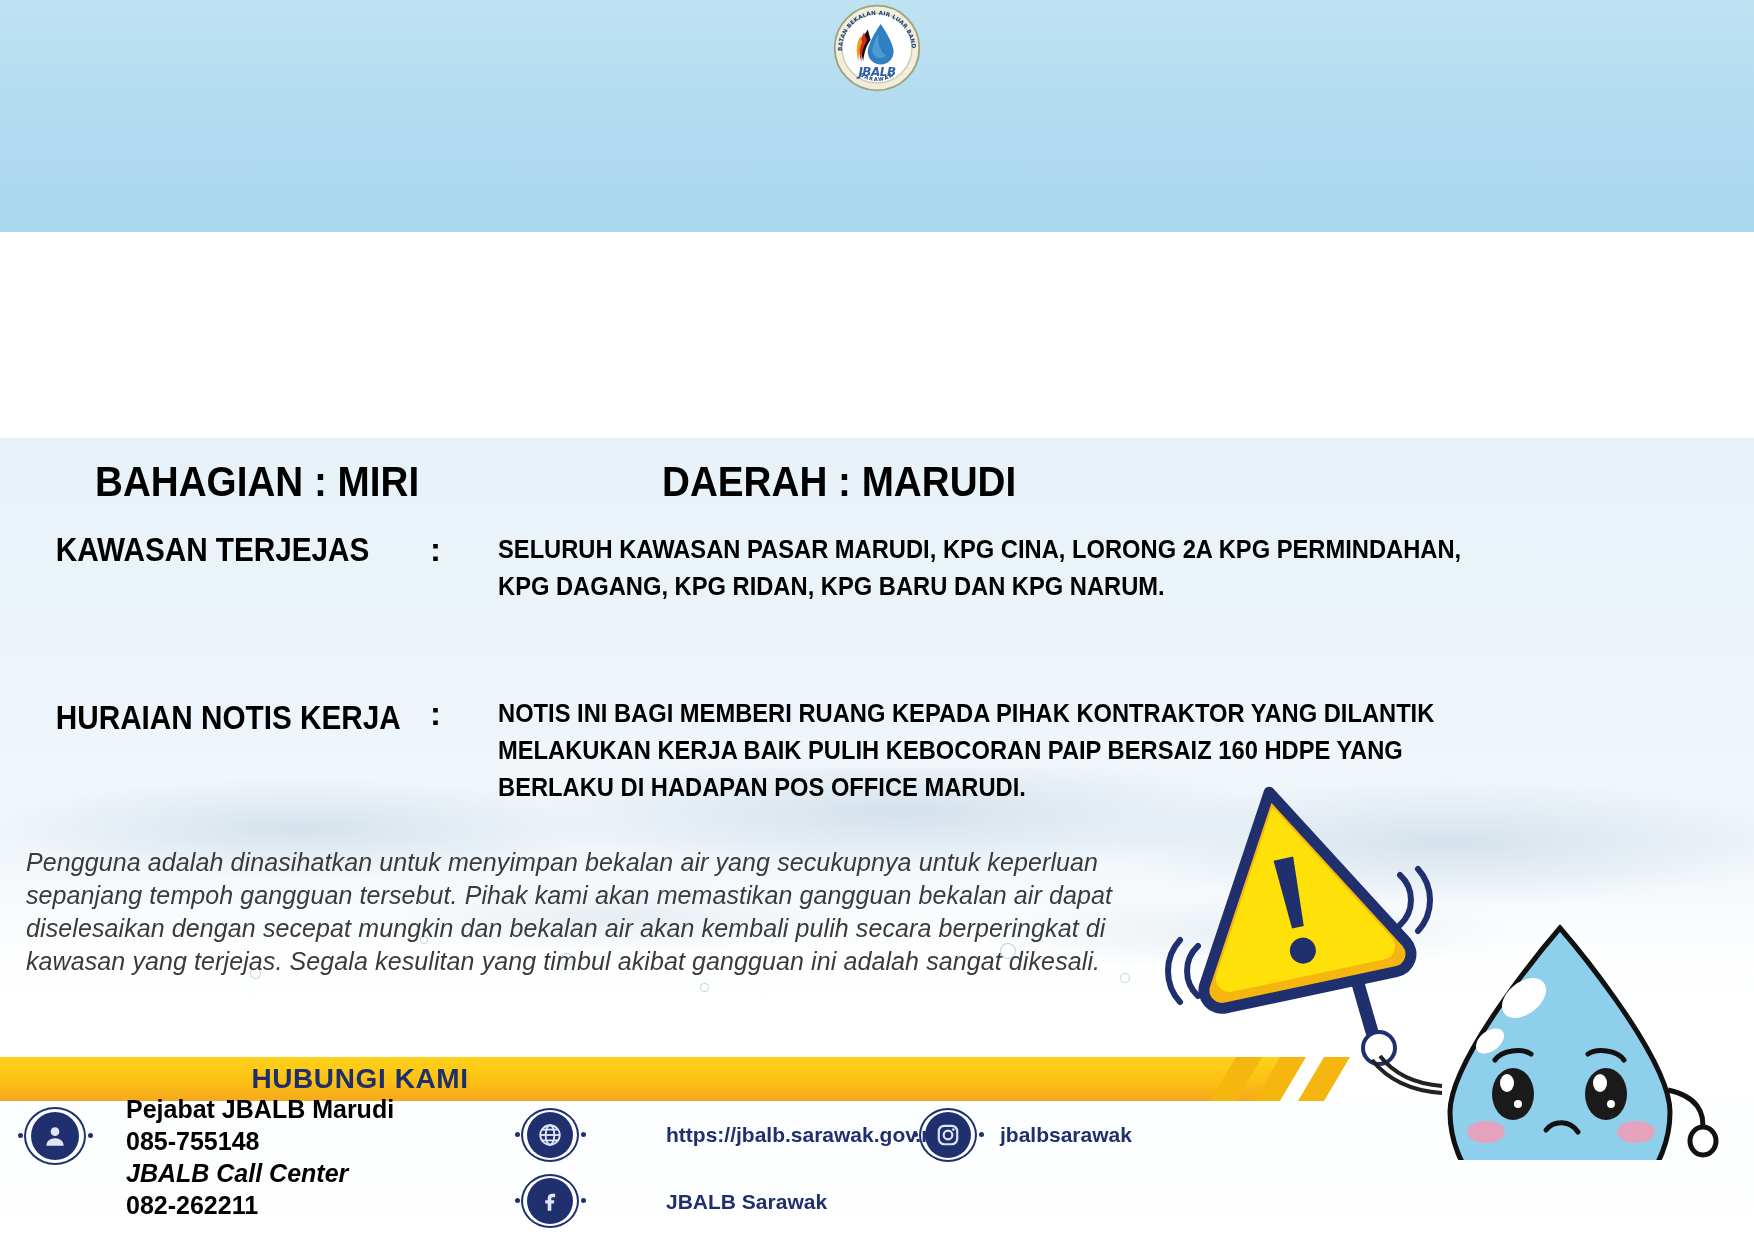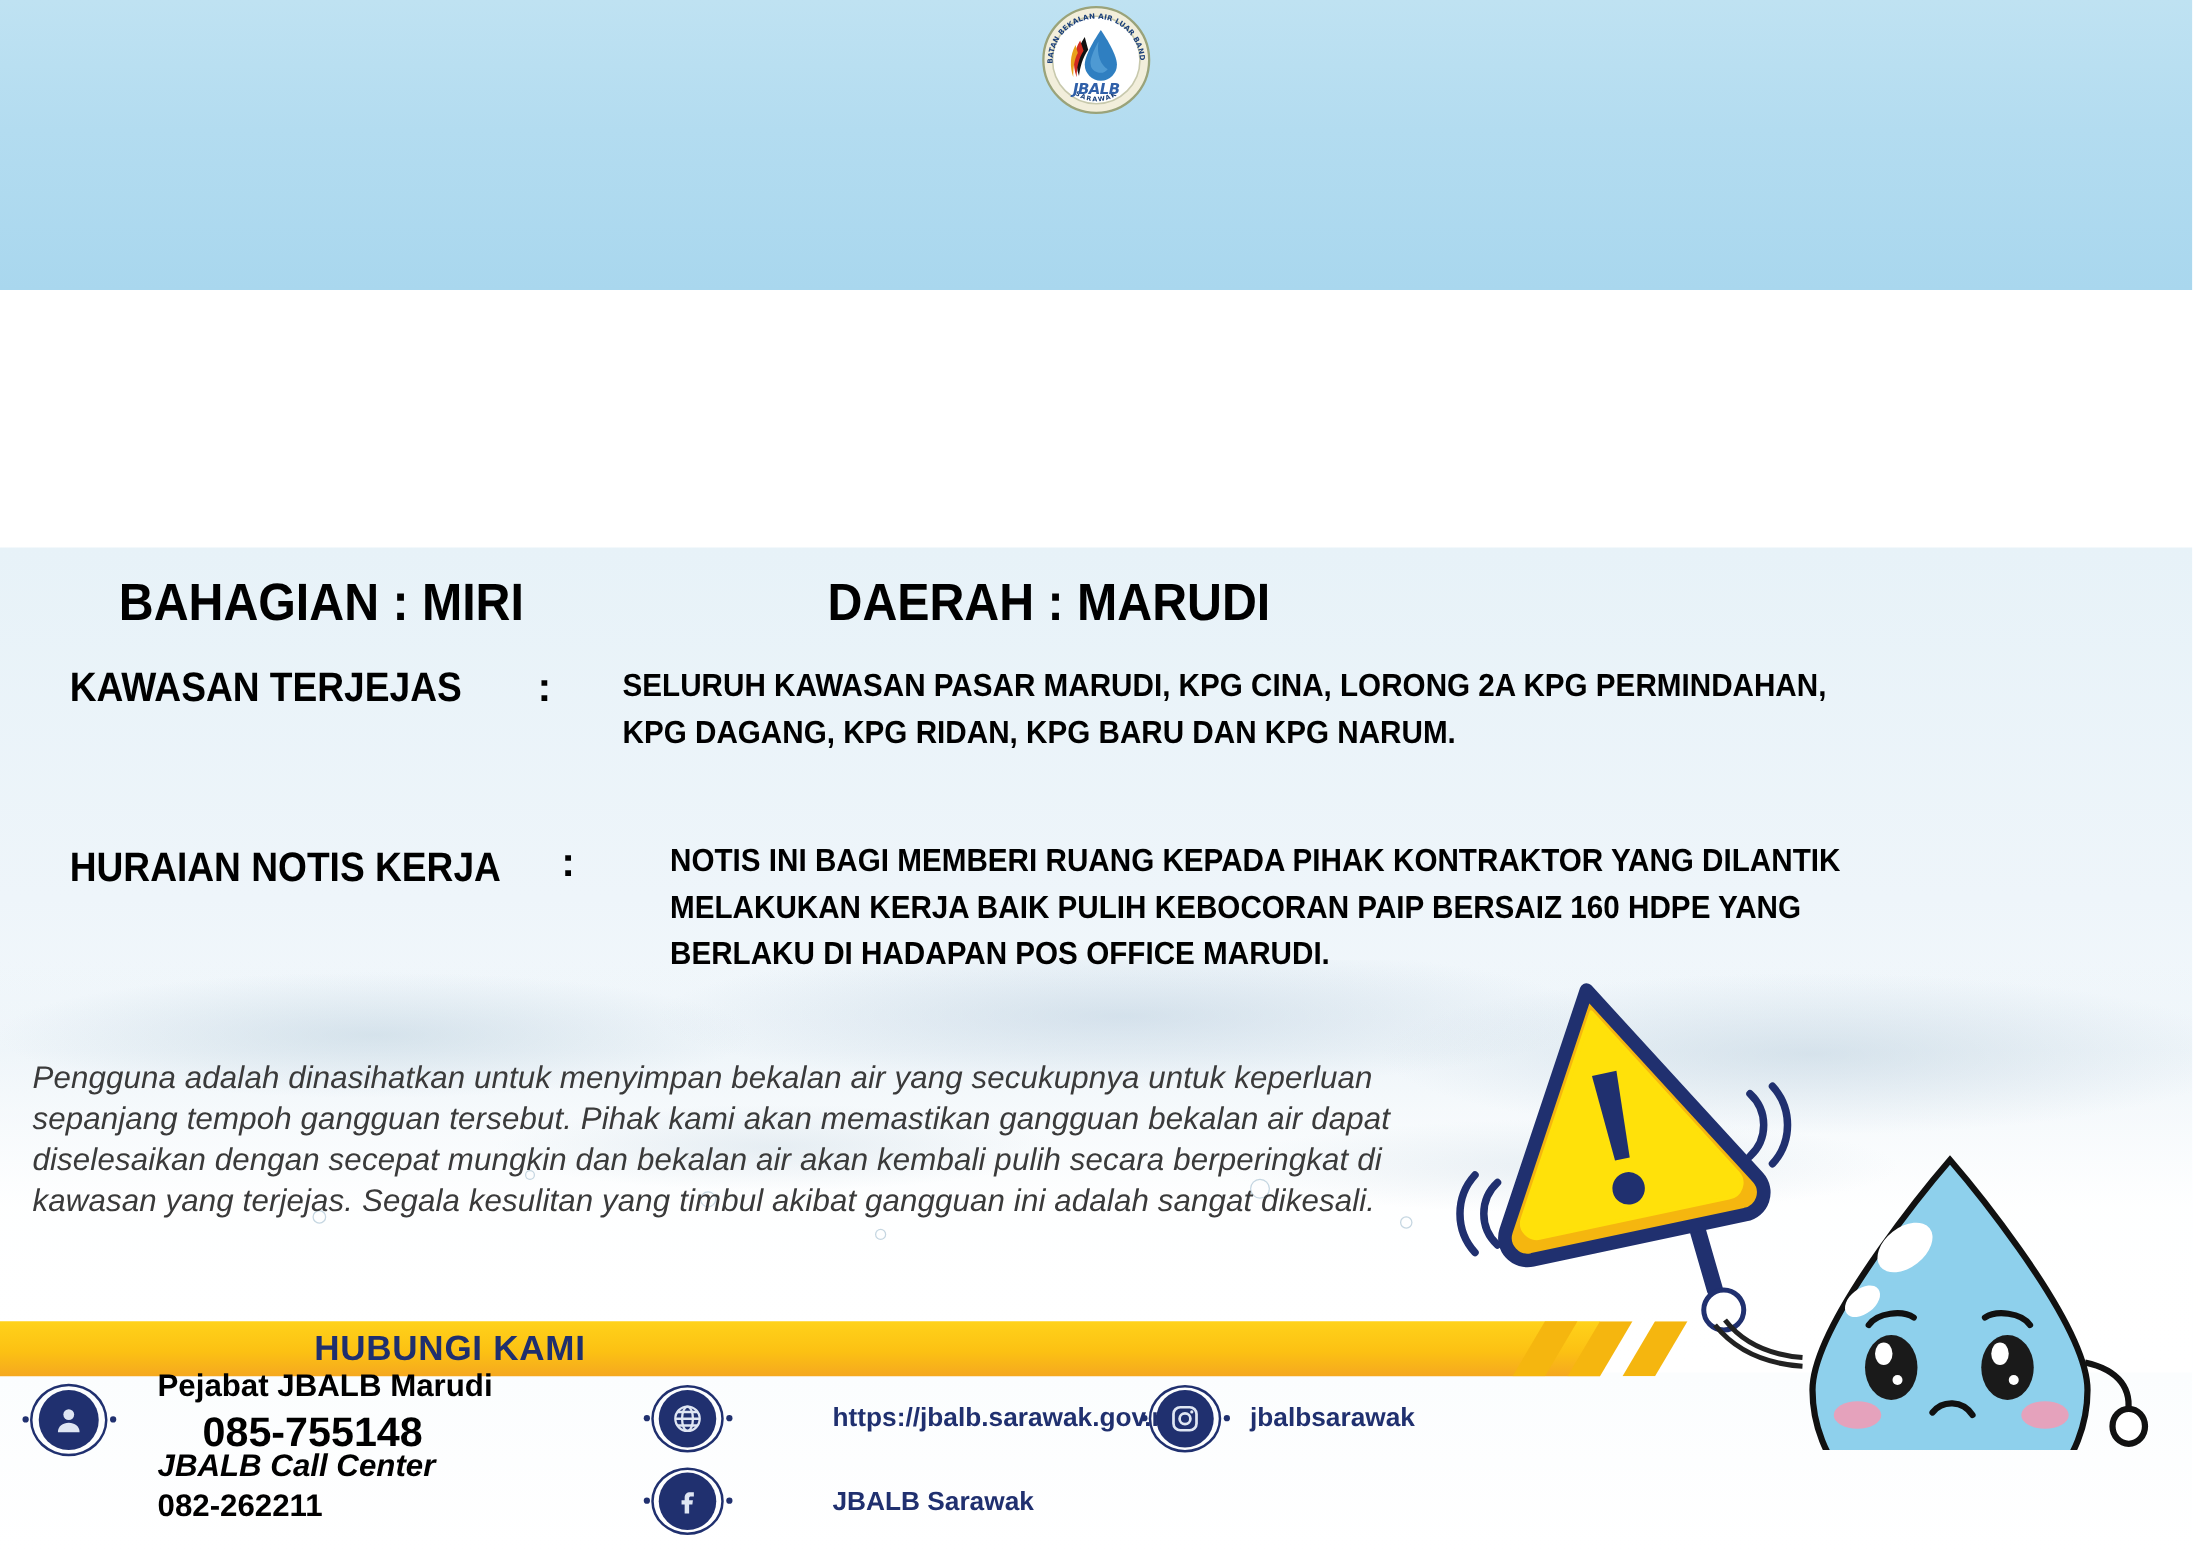--- a/index.html
+++ b/index.html
@@ -114,21 +114,21 @@
     font-family: "Liberation Sans Narrow", "Liberation Sans", sans-serif;
     font-weight: bold; font-size: 33px; color: #000;
   }
   .info-value {
     max-width: 1070px;
     font-family: "Liberation Sans Narrow", "Liberation Sans", sans-serif;
     font-weight: bold; font-size: 25.5px; line-height: 37px;
     color: #000; transform: scaleX(0.93); transform-origin: left top;
   }
   .row-kawasan { top: 93px; }
-  .row-huraian { top: 233px; gap: 19px; }
+  .row-huraian { top: 257px; }
   .row-huraian .info-label { padding-top: 4px; }
 
   
   .disclaimer {
     position: absolute; left: 26px; top: 408px;
     width: 1090px;
     font-family: "Liberation Sans Narrow", "Liberation Sans", sans-serif;
     font-style: italic; font-size: 25px; line-height: 33px;
     color: #3a3a3a; letter-spacing: 0.1px;
   }
@@ -317,21 +317,21 @@
         <svg viewBox="0 0 24 24" width="26" height="26" fill="#dfe6f3">
           <circle cx="12" cy="8" r="4"></circle>
           <path d="M4 21c0-4.4 3.6-7 8-7s8 2.6 8 7z"></path>
         </svg>
       </div>
       <div class="ic-dot" style="left:18px; top:32px;"></div>
       <div class="ic-dot" style="left:88px; top:32px;"></div>
     </div>
 
     <div class="ct-text" style="left:126px; top:-6px; font-size:25px;">Pejabat JBALB Marudi</div>
-    <div class="ct-text" style="left:126px; top:26px; font-size:33px;margin-left:36px;">085-755148</div>
+    <div class="ct-text" style="left:126px; top:26px; font-size:25px;">085-755148</div>
     <div class="ct-text" style="left:126px; top:58px; font-size:25px; font-style:italic;">JBALB Call Center</div>
     <div class="ct-text" style="left:126px; top:90px; font-size:25px;">082-262211</div>
 
     <div>
       <div class="ic-ring" style="left:521px; top:7px; width:58px; height:54px;"></div>
       <div class="ic" style="left:527px; top:11px; width:46px; height:46px;">
         <svg viewBox="0 0 24 24" width="26" height="26" fill="none" stroke="#dfe6f3" stroke-width="1.7">
           <circle cx="12" cy="12" r="9"></circle>
           <ellipse cx="12" cy="12" rx="4" ry="9"></ellipse>
           <line x1="3" y1="12" x2="21" y2="12"></line>

